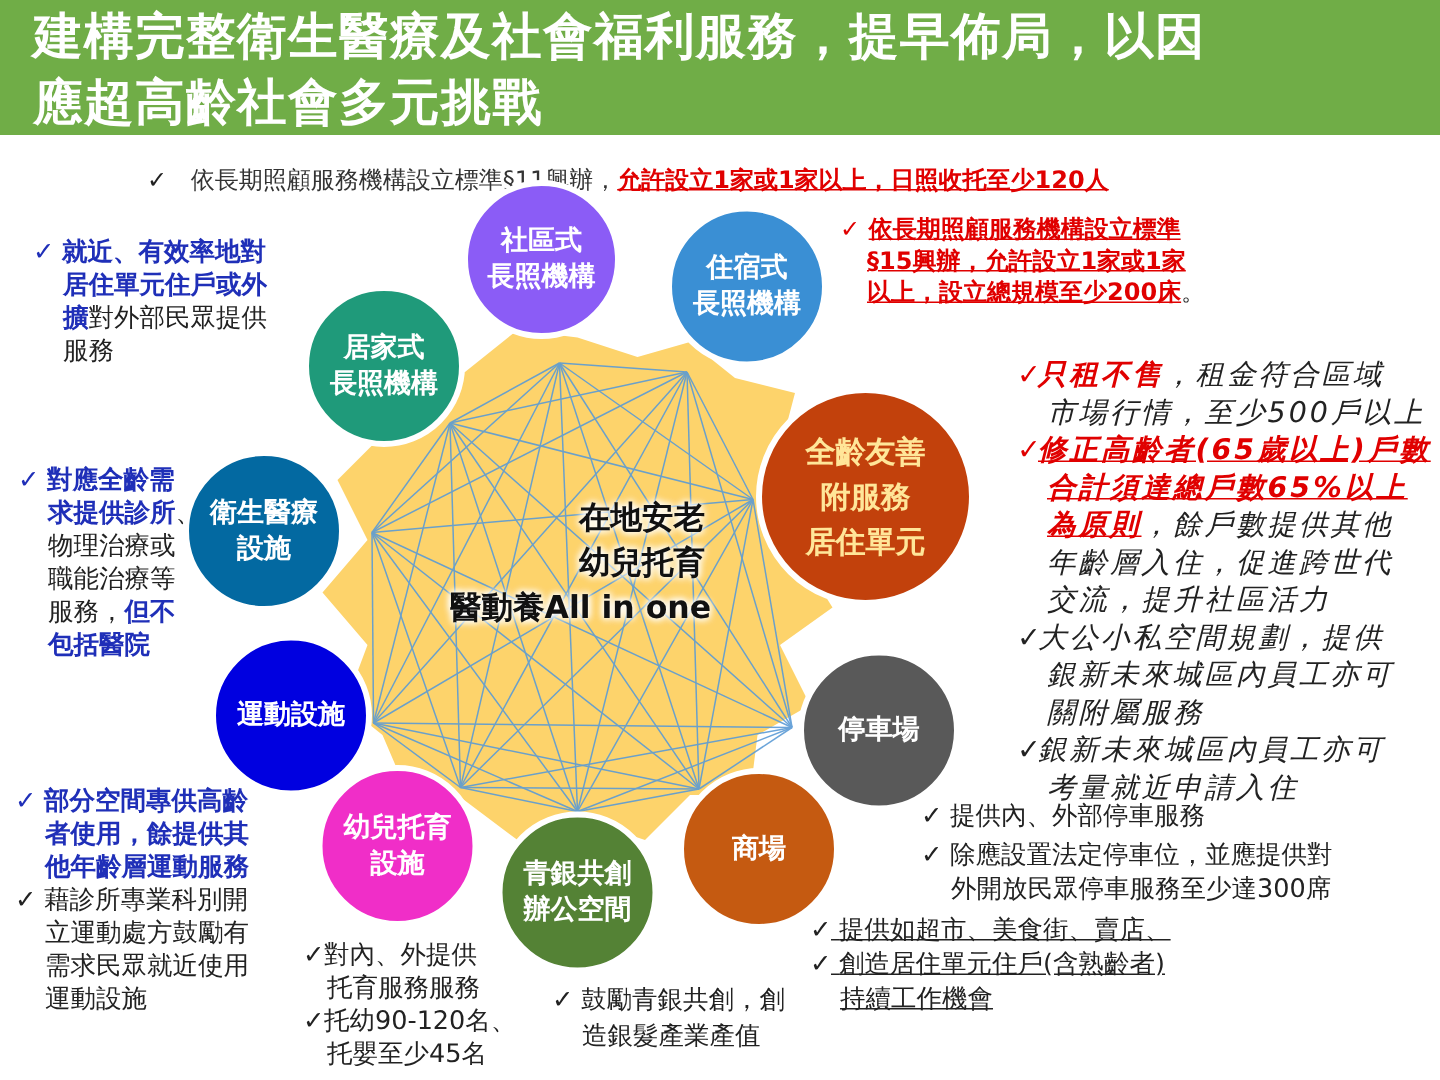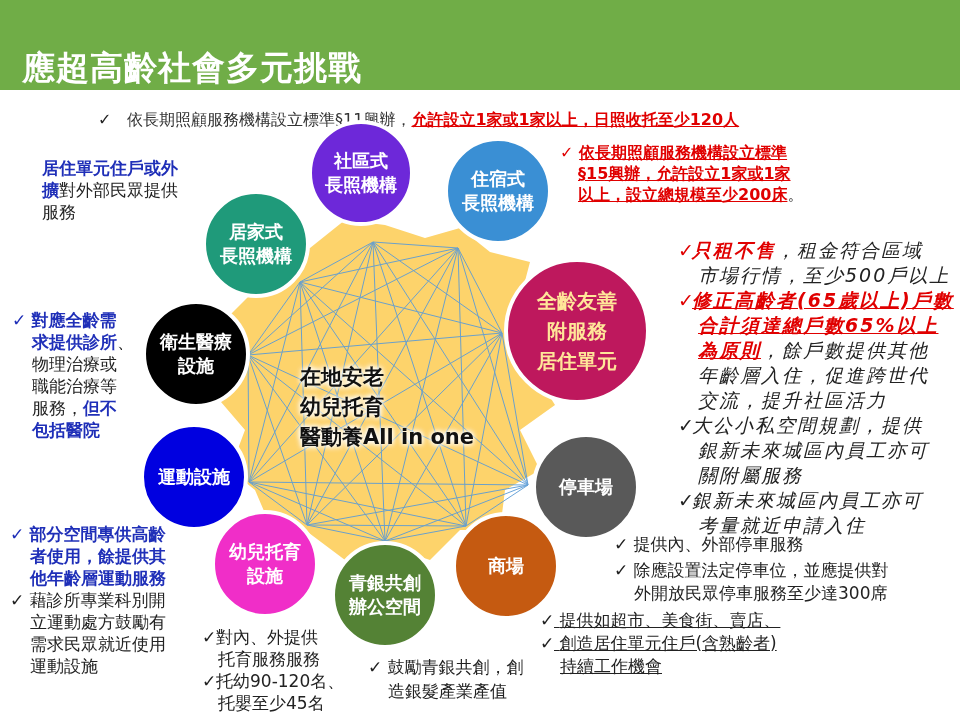--- a/index.html
+++ b/index.html
@@ -7,27 +7,28 @@
   body { position:relative; font-family:"DejaVu Sans","Liberation Sans",sans-serif; color:#222; }
   .title-bar { position:absolute; left:0; top:0; width:960px; height:90px; background:#70ad47; }
   .title-bar .t { position:absolute; left:22px; color:#fff; font-size:33px; font-weight:bold; letter-spacing:1px; white-space:nowrap; }
   .t1 { top:2px; } .t2 { top:46px; }
   .txt { position:absolute; font-size:17px; line-height:22px; white-space:nowrap; }
   .blue { color:#1f2fb8; font-weight:bold; }
   .red { color:#e00000; font-weight:bold; text-decoration:underline;margin-top:20px; }
   .chk { display:inline-block; width:14px; }
   svg.diagram { position:absolute; left:0; top:0; }
   .circle { position:absolute; border-radius:50%; display:flex; align-items:center; justify-content:center; text-align:center; color:#fff; font-weight:bold; font-size:18px; line-height:24px; border:4px solid #fff; white-space:pre; }
-  .center-text { position:absolute; left:300px; top:330px; width:170px; text-align:left; font-weight:bold; font-size:21px; line-height:30px; color:#111; text-shadow:0 0 6px #fff,0 0 6px #fff,0 0 4px #fff; white-space:pre;margin-top:32px; }
+  .center-text { position:absolute; left:300px; top:330px; width:170px; text-align:right; font-weight:bold; font-size:21px; line-height:30px; color:#111; text-shadow:0 0 6px #fff,0 0 6px #fff,0 0 4px #fff; white-space:pre; }
   .big { font-size:19px; line-height:25px; letter-spacing:2px; }
 </style>
 </head>
 <body>
 
 <div class="title-bar">
+  <div class="t t1">建構完整衛生醫療及社會福利服務，提早佈局，以因</div>
   <div class="t t2">應超高齡社會多元挑戰</div>
 </div>
 
 <div class="txt" style="left:98px;top:109px;font-size:16px;">
   <span class="chk">✓</span>
   <span style="margin-left:10px;color:#333;">依長期照顧服務機構設立標準§11興辦，</span><span class="red">允許設立1家或1家以上，日照收托至少120人</span>
 </div>
 
 <svg class="diagram" width="960" height="720">
   <polygon points="385,225 425,238 460,228 490,252 530,262 520,300 560,330 530,365 555,405 520,430 540,470 505,490 500,530 460,530 430,560 385,545 345,560 305,530 270,525 255,490 230,470 245,430 215,395 245,360 225,320 255,290 270,255 310,248 345,220" fill="#fdd36b" stroke="none"></polygon>
@@ -73,42 +74,43 @@
       <line x1="249" y1="482" x2="466" y2="526"></line>
       <line x1="528" y1="485" x2="307" y2="525"></line>
       <line x1="528" y1="485" x2="385" y2="541"></line>
       <line x1="528" y1="485" x2="466" y2="526"></line>
       <line x1="307" y1="525" x2="385" y2="541"></line>
       <line x1="307" y1="525" x2="466" y2="526"></line>
       <line x1="385" y1="541" x2="466" y2="526"></line>
     </g>
 </svg>
 
-<div class="circle" style="left:308px;top:120px;width:106px;height:106px;background:#6d28d9;">社區式
+<div class="circle" style="left:308px;top:120px;width:106px;height:106px;background:#8b5cf6;">社區式
 長照機構</div>
 <div class="circle" style="left:444px;top:137px;width:108px;height:108px;background:#3a8fd4;">住宿式
 長照機構</div>
 <div class="circle" style="left:202px;top:190px;width:108px;height:108px;background:#1f9a7a;">居家式
 長照機構</div>
-<div class="circle" style="left:504px;top:258px;width:146px;height:146px;background:#be185d;color:#ffe699;font-size:20px;line-height:30px;">全齡友善
+<div class="circle" style="left:504px;top:258px;width:146px;height:146px;background:#c2410c;color:#ffe699;font-size:20px;line-height:30px;">全齡友善
 附服務
 居住單元</div>
-<div class="circle" style="left:142px;top:300px;width:108px;height:108px;background:#000000;">衛生醫療
+<div class="circle" style="left:122px;top:300px;width:108px;height:108px;background:#0369a1;">衛生醫療
 設施</div>
 <div class="circle" style="left:140px;top:423px;width:108px;height:108px;background:#0000e0;">運動設施</div>
 <div class="circle" style="left:532px;top:433px;width:108px;height:108px;background:#595959;text-align:right;">停車場</div>
 <div class="circle" style="left:211px;top:510px;width:108px;height:108px;background:#f02ec8;">幼兒托育
 設施</div>
 <div class="circle" style="left:452px;top:512px;width:108px;height:108px;background:#c55a11;">商場</div>
 <div class="circle" style="left:331px;top:541px;width:108px;height:108px;background:#548235;">青銀共創
 辦公空間</div>
 
 <div class="center-text"><div>在地安老</div><div>幼兒托育</div><div>醫動養All in one</div></div>
 
 <div class="txt" style="left:22px;top:157px;">
+  <div><span class="chk" style="color:#1f2fb8">✓</span> <span class="blue">就近、有效率地對</span></div>
   <div style="padding-left:20px"><span class="blue">居住單元住戶或外</span></div>
   <div style="padding-left:20px"><span class="blue">擴</span><span>對外部民眾提供</span></div>
   <div style="padding-left:20px"><span>服務</span></div>
 </div>
 
 <div class="txt" style="left:560px;top:142px;font-size:16px;line-height:21px;">
   <div><span class="chk" style="color:#e00000">✓</span> <span class="red">依長期照顧服務機構設立標準</span></div>
   <div style="padding-left:18px"><span class="red">§15興辦，允許設立1家或1家</span></div>
   <div style="padding-left:18px"><span class="red">以上，設立總規模至少200床</span><span>。</span></div>
 </div>

